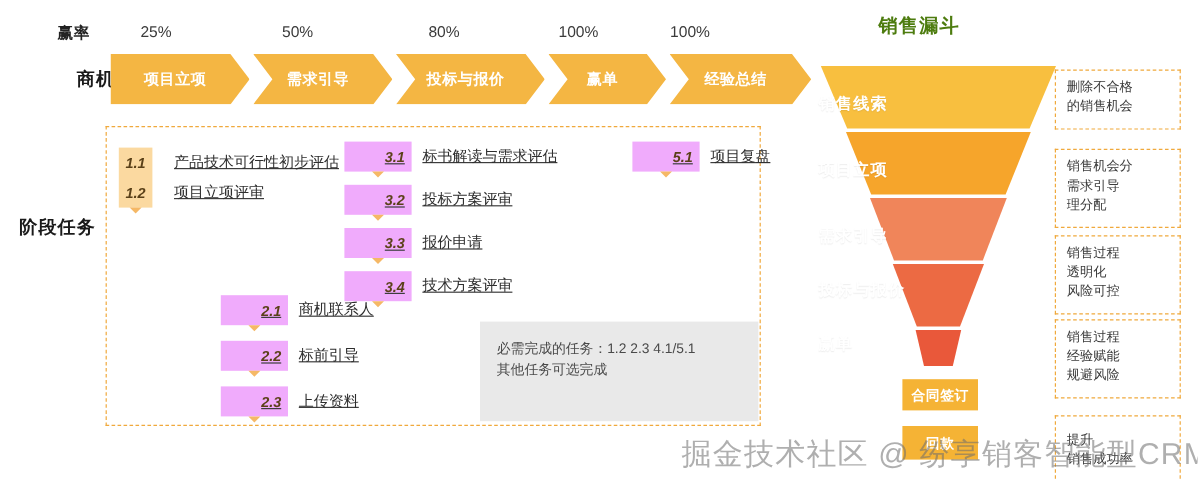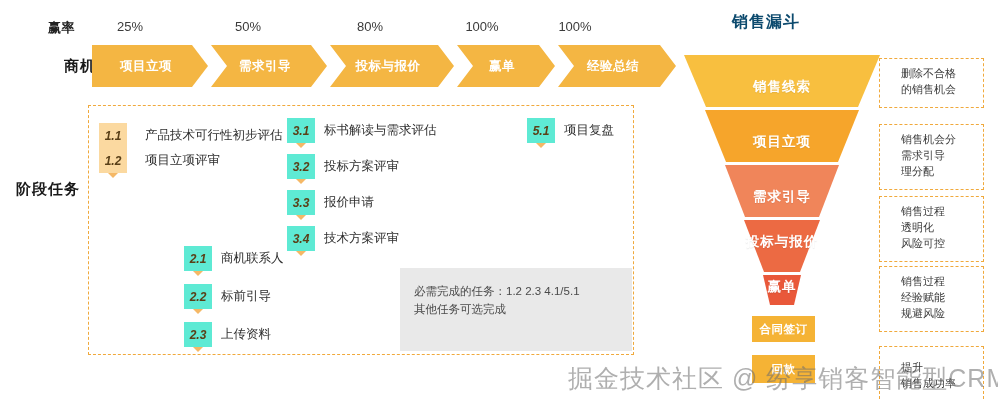--- a/index.html
+++ b/index.html
@@ -53,29 +53,30 @@
     clip-path:polygon(0 0, calc(100% - 16px) 0, 100% 50%, calc(100% - 16px) 100%, 0 100%, 16px 50%);
   }
 
   
   #task-box{
     position:absolute;left:88px;top:105px;width:546px;height:250px;
     border:1px dashed #f0a93c;box-sizing:border-box;
   }
 
   
-  .task{position:absolute;display:flex;align-items:flex-start;}
+  .task{position:absolute;display:flex;align-items:flex-start;text-decoration:underline;}
   .tag{
     position:relative;
     width:28px;height:25px;
-    background:#5eead4;
+    background:#f0abfc;
     color:#5a4018;
     font-size:12px;font-weight:bold;font-style:italic;
     display:flex;align-items:center;justify-content:center;
     flex:0 0 auto;
+    padding-left:28px;
   }
   .tag.notch::after{
     content:"";position:absolute;left:50%;bottom:-5px;
     transform:translateX(-50%);
     width:0;height:0;
     border-left:5px solid transparent;
     border-right:5px solid transparent;
     border-top:5px solid #f5b866;
   }
   .tag-text{
@@ -104,39 +105,39 @@
     position:absolute;left:400px;top:268px;width:232px;height:83px;
     background:#e9e9e9;
     box-sizing:border-box;padding:14px 0 0 14px;
   }
   #note-box div{font-size:11.5px;color:#4a4a4a;line-height:18px;}
 
   
   #right-panel{left:660px;top:0;width:338px;height:400px;}
   #funnel-title{
     position:absolute;left:72px;top:12px;
-    font-size:16px;font-weight:bold;color:#0c4a6e;letter-spacing:1px;
+    font-size:16px;font-weight:bold;color:#4d7c0f;letter-spacing:1px;
   }
   #funnel-svg{position:absolute;left:22px;top:55px;}
   .funnel-text{
     position:absolute;color:#fff;font-size:13.5px;font-weight:bold;
-    text-align:center;letter-spacing:1px;
+    letter-spacing:1px;
     text-shadow:0 1px 1px rgba(0,0,0,.08);
   }
   .tail-box{
     position:absolute;background:#f5b335;
     display:flex;align-items:center;justify-content:center;
     color:#fff;font-size:11.5px;font-weight:bold;letter-spacing:.5px;
   }
   .ann{
     position:absolute;left:219px;width:105px;
     border:1px dashed #f0a93c;box-sizing:border-box;
     padding:6px 0 0 9px;
   }
-  .ann div{font-size:11px;color:#3a3a3a;line-height:16px;margin-left:12px;}
+  .ann div{font-size:11px;color:#3a3a3a;line-height:16px;}
 
   
   #watermark{
     position:absolute;left:568px;top:362px;
     font-size:25px;color:#6e6e6e;opacity:.55;
     letter-spacing:1px;white-space:nowrap;
     font-family:"Liberation Sans","DejaVu Sans",sans-serif;
     pointer-events:none;
   }
 </style>

